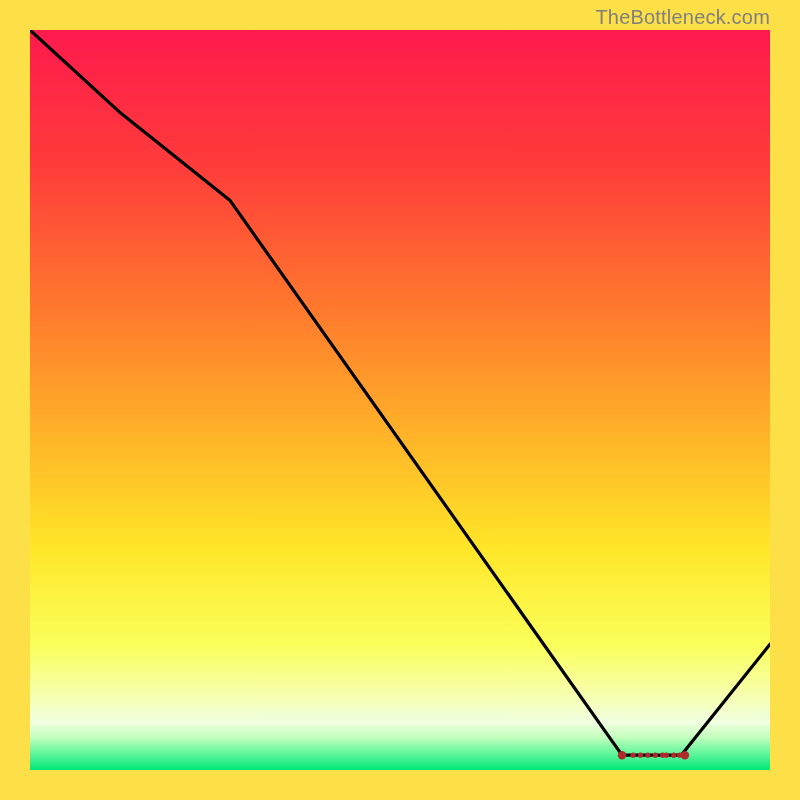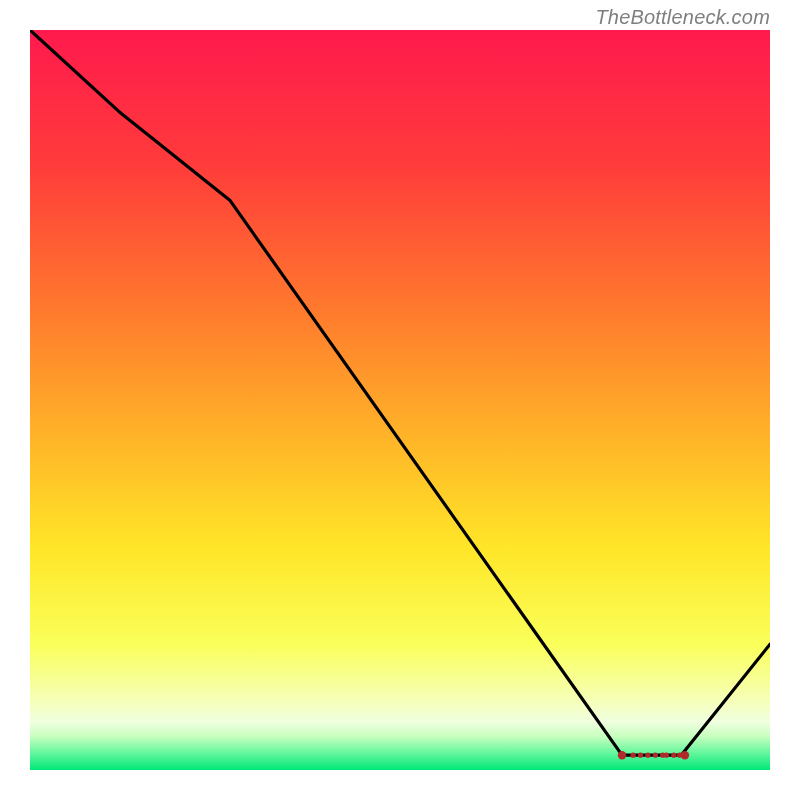--- a/index.html
+++ b/index.html
@@ -10,22 +10,21 @@
     background: #000;
     overflow: hidden;
     font-family: Arial, Helvetica, sans-serif;
   }
   .frame {
     position: absolute;
     top: 0;
     left: 0;
     width: 800px;
     height: 800px;
-    background: #ffffff;
-    font-style: italic;
+    background: #fde047;
   }
   .plot-area {
     position: absolute;
     top: 30px;
     left: 30px;
     width: 740px;
     height: 740px;
     overflow: hidden;
   }
   svg {

